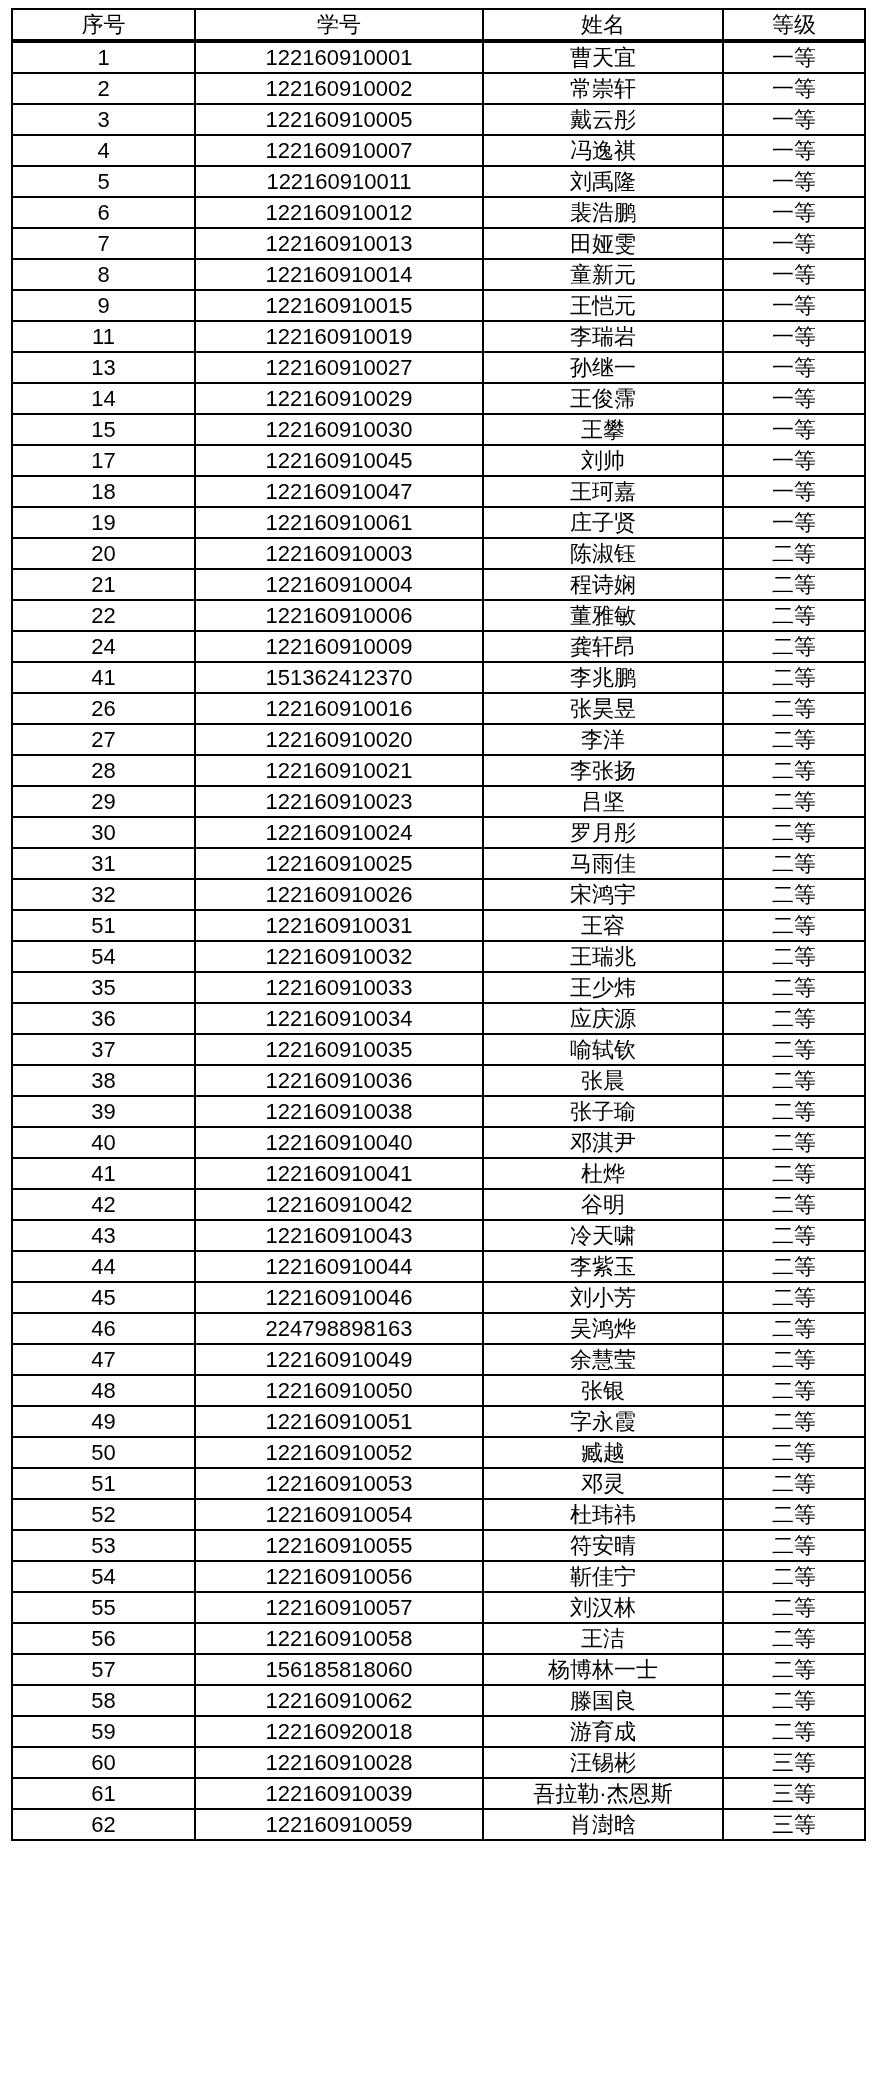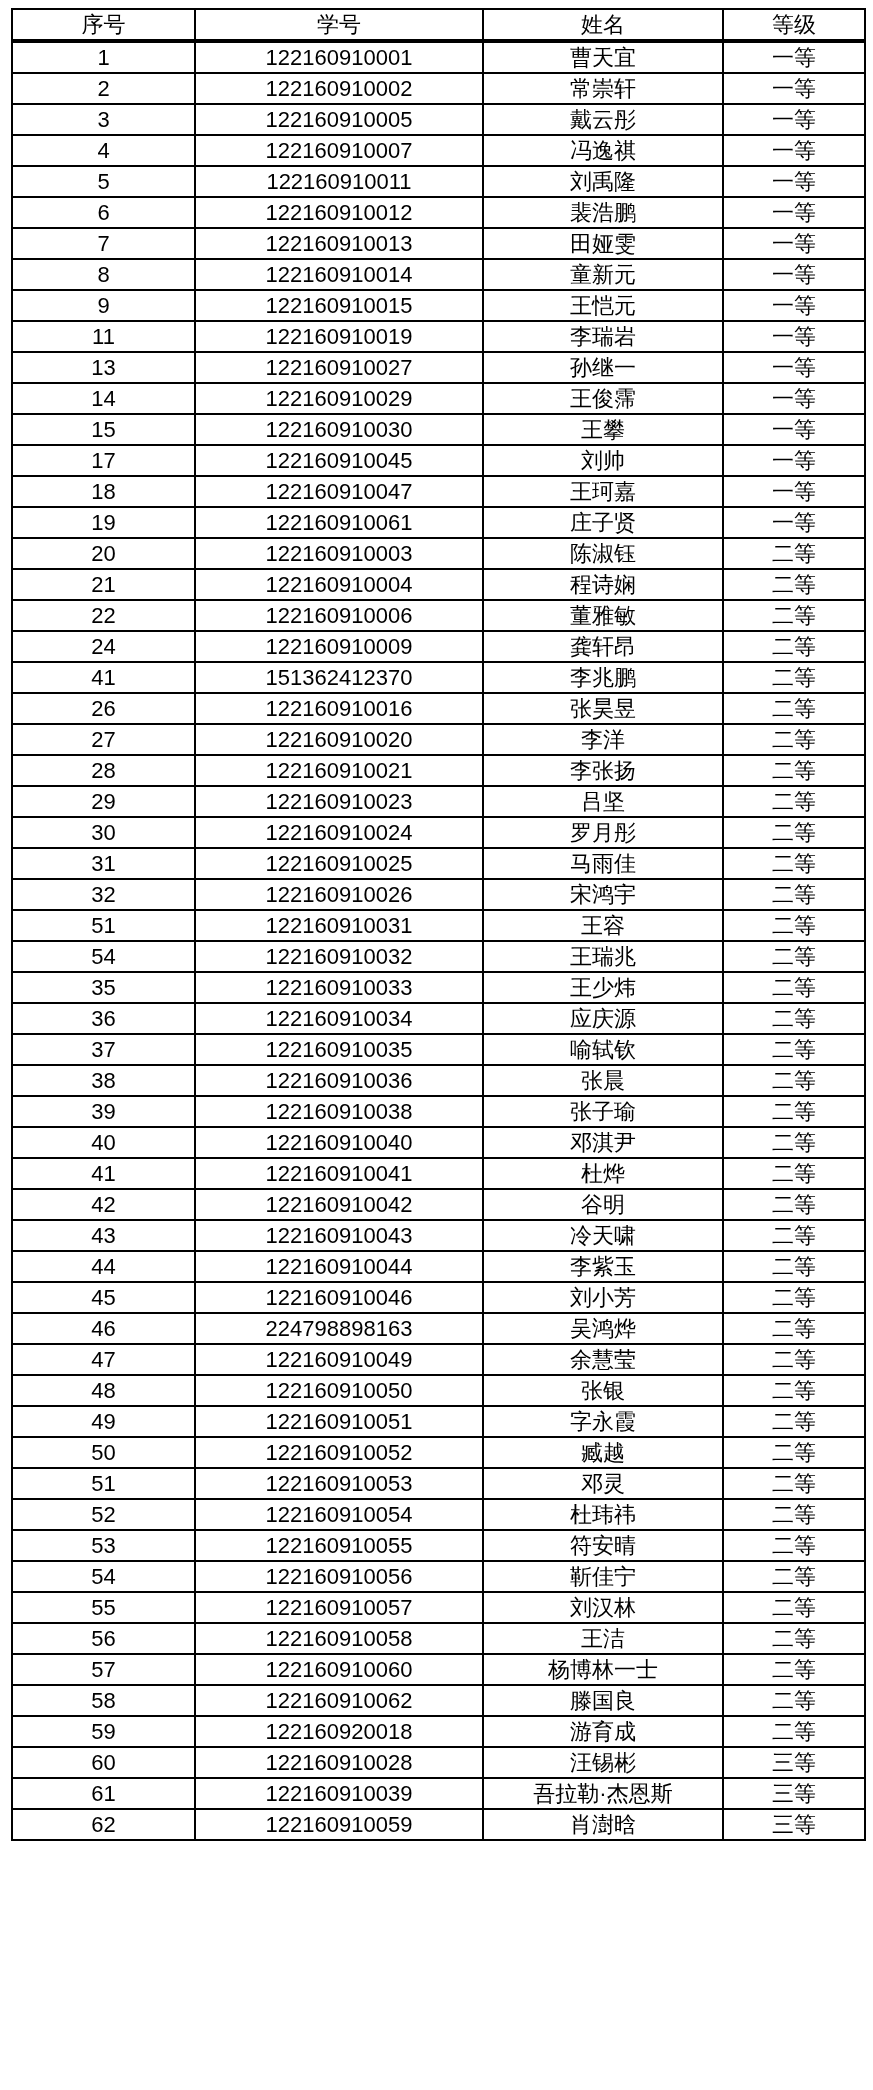--- a/index.html
+++ b/index.html
@@ -373,21 +373,21 @@
           <td>二等</td>
         </tr>
         <tr>
           <td>56</td>
           <td>122160910058</td>
           <td>王洁</td>
           <td>二等</td>
         </tr>
         <tr>
           <td>57</td>
-          <td>122160910060</td>
+          <td>156185818060</td>
           <td>杨博林一士</td>
           <td>二等</td>
         </tr>
         <tr>
           <td>58</td>
           <td>122160910062</td>
           <td>滕国良</td>
           <td>二等</td>
         </tr>
         <tr>

